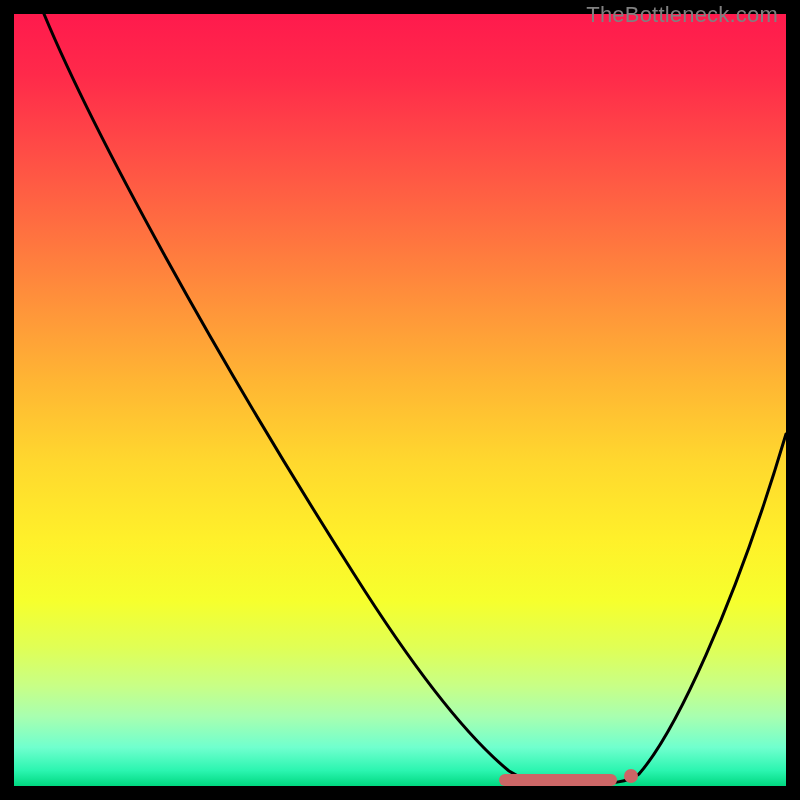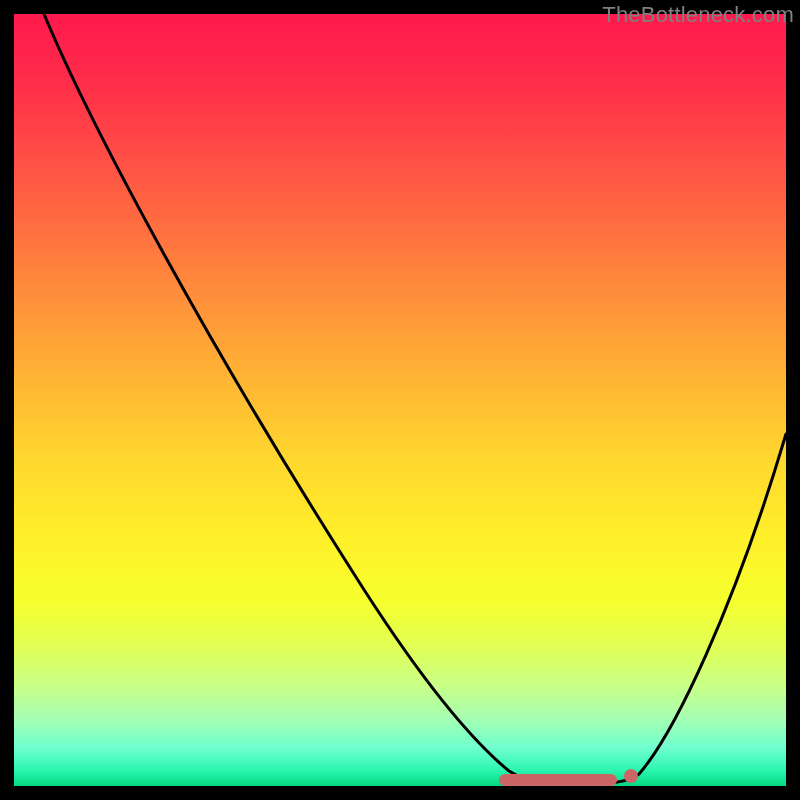--- a/index.html
+++ b/index.html
@@ -30,21 +30,21 @@
       #c8ff86 87%,
       #a8ffb0 91%,
       #70ffce 95%,
       #2bf5b0 98%,
       #00d880 100%
     );
   }
   .watermark {
     position: absolute;
     top: 2px;
-    right: 6px;
+    right: 22px;
     font-family: Arial, Helvetica, sans-serif;
     font-size: 22px;
     font-weight: 500;
     color: #808080;
     z-index: 10;
     letter-spacing: 0.2px;
   }
   .curve-svg {
     position: absolute;
     left: 14px;

